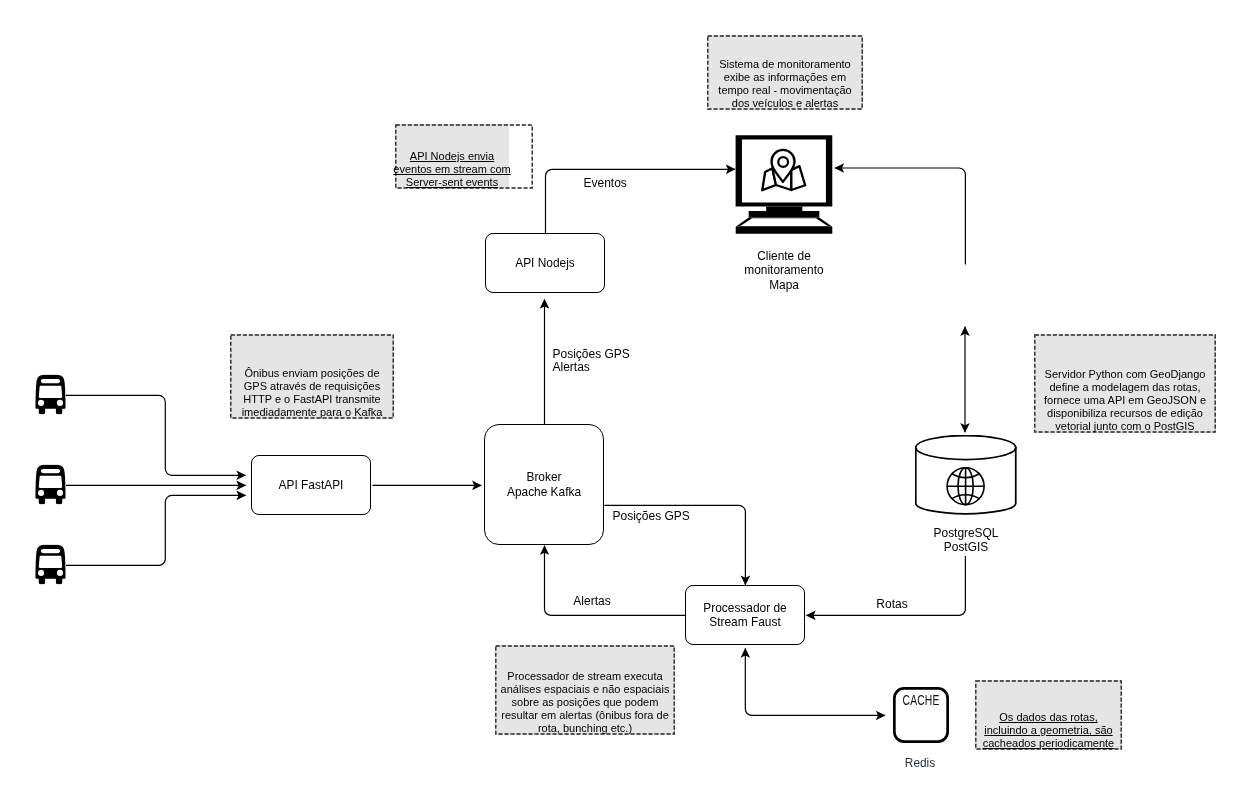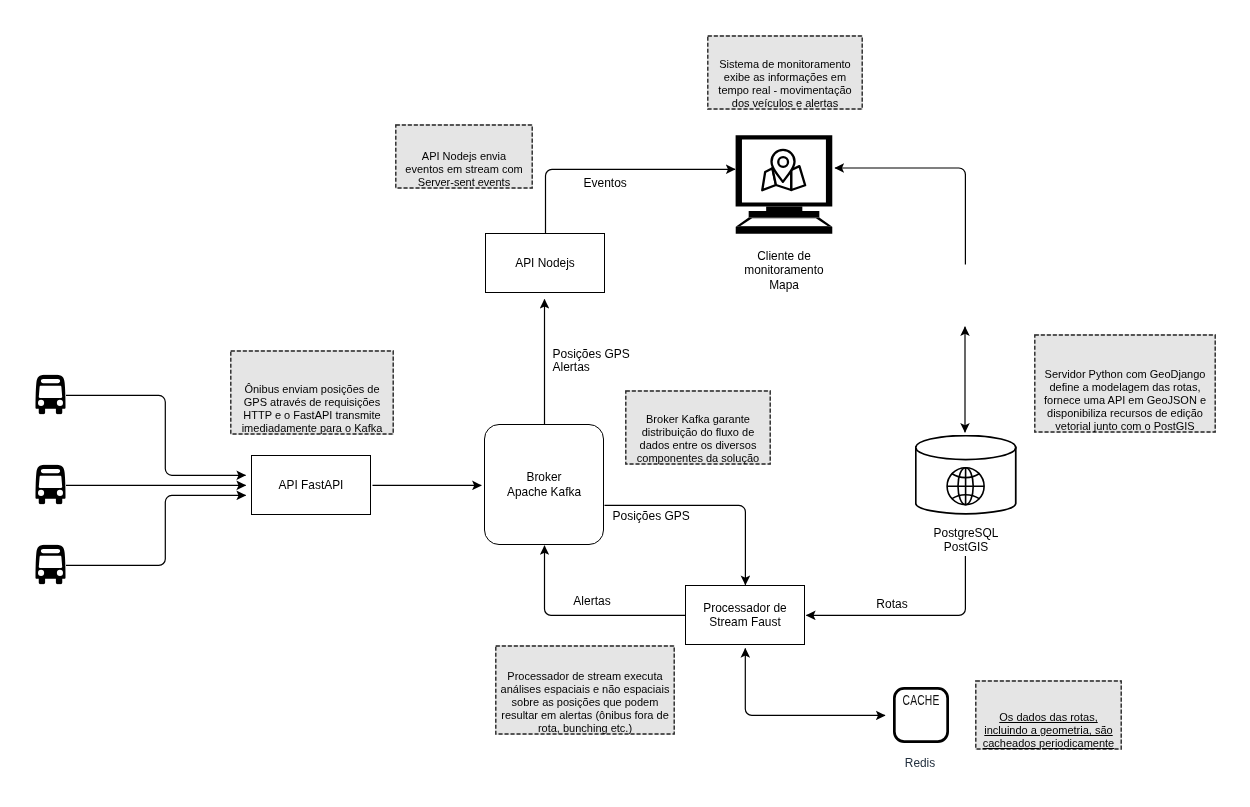--- a/index.html
+++ b/index.html
@@ -3,21 +3,21 @@
 <meta charset="utf-8">
 <title>Arquitetura de monitoramento de frota</title>
 <style>
   html,body{margin:0;padding:0;background:#ffffff;}
   body{width:1250px;height:807px;overflow:hidden;
        font-family:"Liberation Sans",sans-serif;
        -webkit-font-smoothing:antialiased;}
   #canvas{position:relative;width:1250px;height:807px;background:#ffffff;}
   svg.layer{position:absolute;left:0;top:0;width:1250px;height:807px;overflow:visible;pointer-events:none;}
   .node{position:absolute;box-sizing:border-box;}
-  .rbox{border:1.2px solid #000;border-radius:0;background:#fff;
+  .rbox{border:1.2px solid #000;border-radius:8px;background:#fff;
         display:flex;align-items:center;justify-content:center;text-align:center;
         color:#000;font-size:11.9px;line-height:14.5px;white-space:pre;}
   .note{background:#e5e5e5;
         display:flex;align-items:flex-end;justify-content:center;text-align:center;
         color:#000;font-size:11.0px;line-height:13.0px;box-sizing:border-box;
         white-space:pre;}
   .note > svg.dashframe{position:absolute;left:0;top:0;overflow:visible;}
   .note > span{position:relative;}
   .elabel{position:absolute;color:#000;font-size:12px;line-height:13.2px;white-space:pre;}
   .caption{position:absolute;text-align:center;color:#000;font-size:11.9px;line-height:14.5px;white-space:pre;}
@@ -184,48 +184,39 @@
   <div class="node note" style="left:707px;top:35px;width:156px;height:75px;">
     <svg class="dashframe" width="156" height="75">
       <rect x="0.8" y="1.0" width="154.4" height="73.0" fill="none" stroke="#262626" stroke-width="1.4" stroke-dasharray="4.1 1.9"></rect>
     </svg>
     <span>Sistema de monitoramento
 exibe as informações em
 tempo real - movimentação
 dos veículos e alertas</span>
   </div>
 
-  <div class="node note" style="left:395px;top:124px;width:138px;height:65px;">
+  <div class="node note" style="left:395px;top:124px;width:114px;height:65px;text-decoration:underline;">
     <svg class="dashframe" width="138" height="65">
       <rect x="0.8" y="1.0" width="136.4" height="63.0" fill="none" stroke="#262626" stroke-width="1.4" stroke-dasharray="4.1 1.9"></rect>
     </svg>
     <span>API Nodejs envia
 eventos em stream com
 Server-sent events</span>
   </div>
 
-  <div class="node note" style="left:230px;top:350px;width:164px;height:85px;">
+  <div class="node note" style="left:230px;top:334px;width:164px;height:85px;">
     <svg class="dashframe" width="164" height="85">
       <rect x="0.8" y="1.0" width="162.4" height="83.0" fill="none" stroke="#262626" stroke-width="1.4" stroke-dasharray="4.1 1.9"></rect>
     </svg>
     <span>Ônibus enviam posições de
 GPS através de requisições
 HTTP e o FastAPI transmite
 imediadamente para o Kafka</span>
   </div>
 
-  <div class="node note" style="left:625px;top:390px;width:146px;height:75px;">
-    <svg class="dashframe" width="146" height="75">
-      <rect x="0.8" y="1.0" width="144.4" height="73.0" fill="none" stroke="#262626" stroke-width="1.4" stroke-dasharray="4.1 1.9"></rect>
-    </svg>
-    <span>Broker Kafka garante
-distribuição do fluxo de
-dados entre os diversos
-componentes da solução</span>
-  </div>
 
   <div class="node note" style="left:495px;top:645px;width:180px;height:90px;">
     <svg class="dashframe" width="180" height="90">
       <rect x="0.8" y="1.0" width="178.4" height="88.0" fill="none" stroke="#262626" stroke-width="1.4" stroke-dasharray="4.1 1.9"></rect>
     </svg>
     <span>Processador de stream executa
 análises espaciais e não espaciais
 sobre as posições que podem
 resultar em alertas (ônibus fora de
 rota, bunching etc.)</span>

